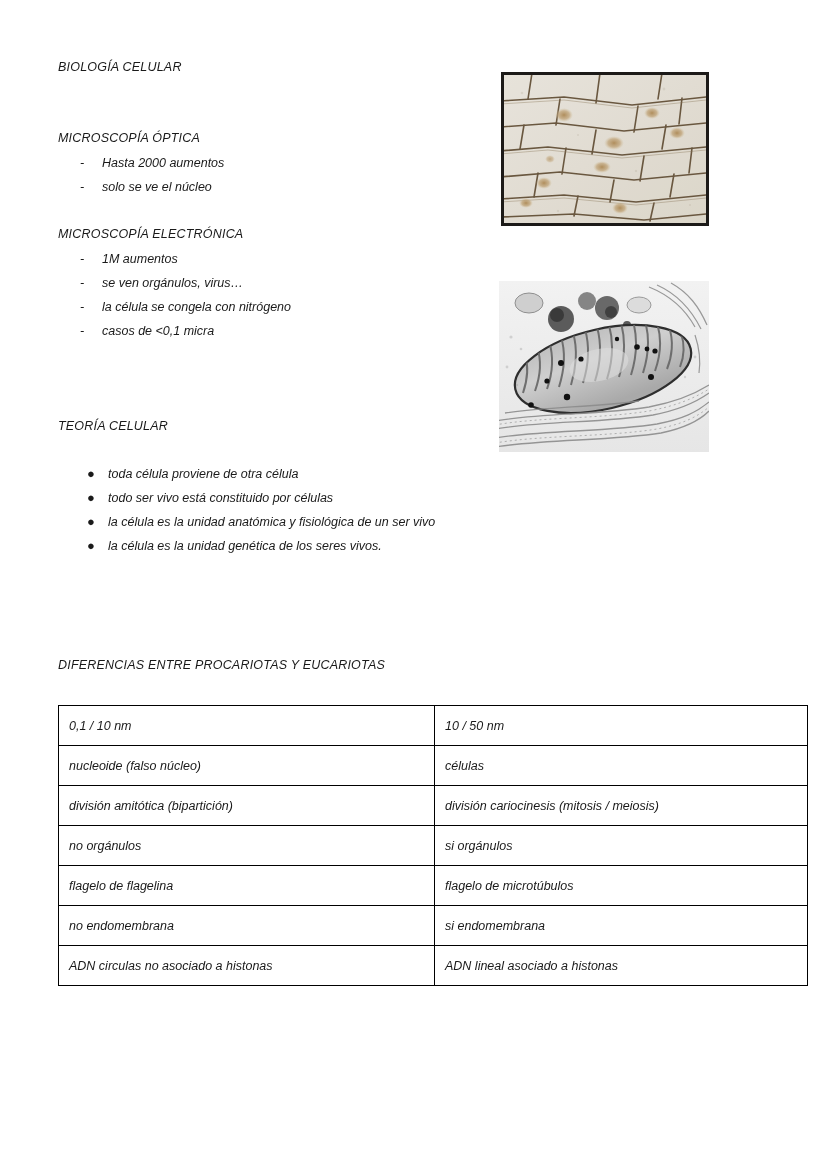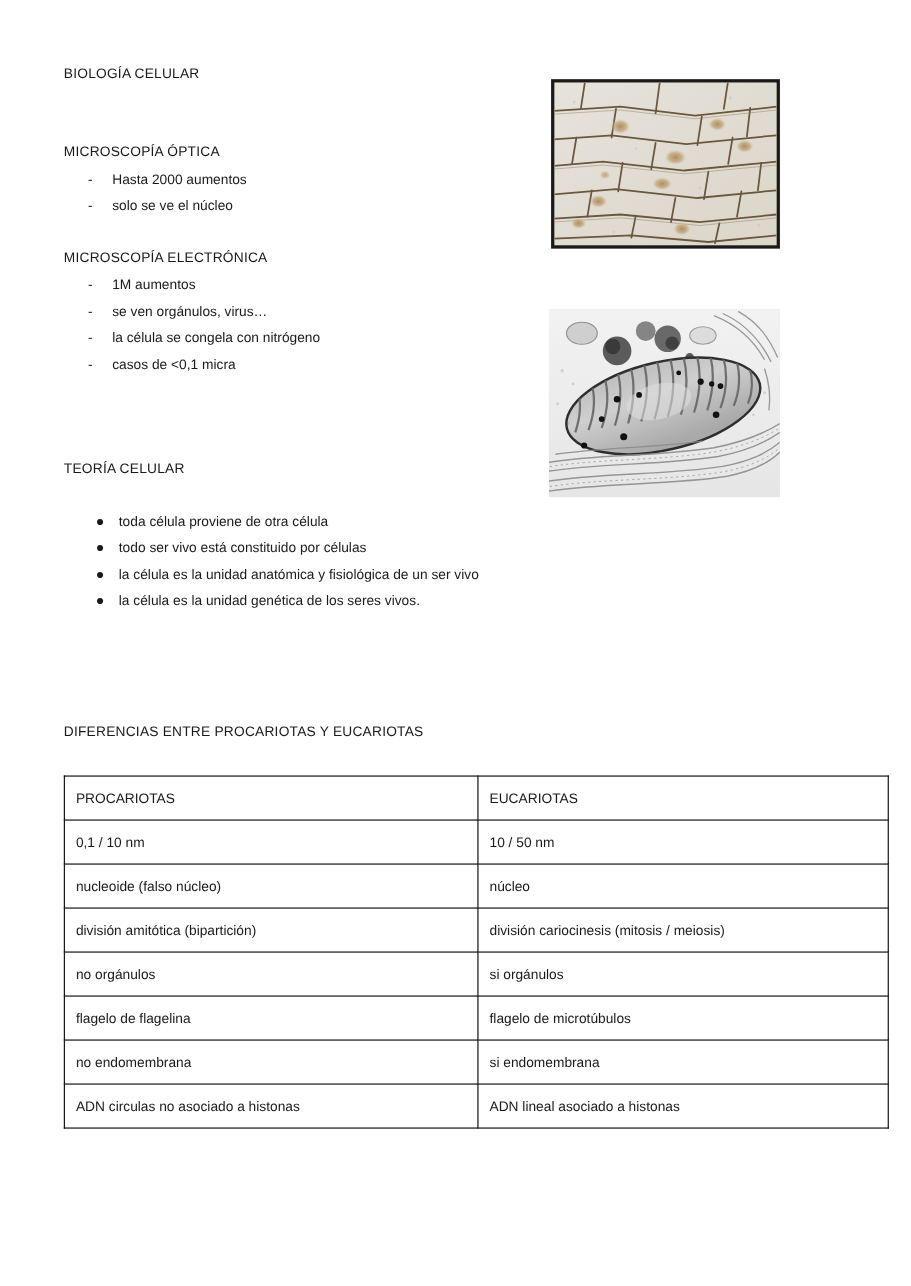--- a/index.html
+++ b/index.html
@@ -15,20 +15,21 @@
     color: #000000;
     -webkit-font-smoothing: antialiased;
   }
 
   .page {
     position: relative;
     width: 828px;
     height: 1169px;
     overflow: hidden;
     background: #ffffff;
+    font-style: italic;
   }
 
   
   .heading {
     position: absolute;
     left: 58px;
     font-size: 12.5px;
     letter-spacing: 0.2px;
     color: #1a1a1a;
     white-space: nowrap;
@@ -195,30 +196,26 @@
     </li>
   </ul>
 
 
   <div class="heading" style="top:658px;">DIFERENCIAS ENTRE PROCARIOTAS Y EUCARIOTAS</div>
 
   <div class="table-wrap">
     <table class="compare">
       <tbody>
         <tr>
-          <td class="c1">PROCARIOTAS</td>
-          <td class="c2">EUCARIOTAS</td>
-        </tr>
-        <tr>
           <td class="c1">0,1 / 10 nm</td>
           <td class="c2">10 / 50 nm</td>
         </tr>
         <tr>
           <td class="c1">nucleoide (falso núcleo)</td>
-          <td class="c2">núcleo</td>
+          <td class="c2">células</td>
         </tr>
         <tr>
           <td class="c1">división amitótica (bipartición)</td>
           <td class="c2">división cariocinesis (mitosis / meiosis)</td>
         </tr>
         <tr>
           <td class="c1">no orgánulos</td>
           <td class="c2">si orgánulos</td>
         </tr>
         <tr>

